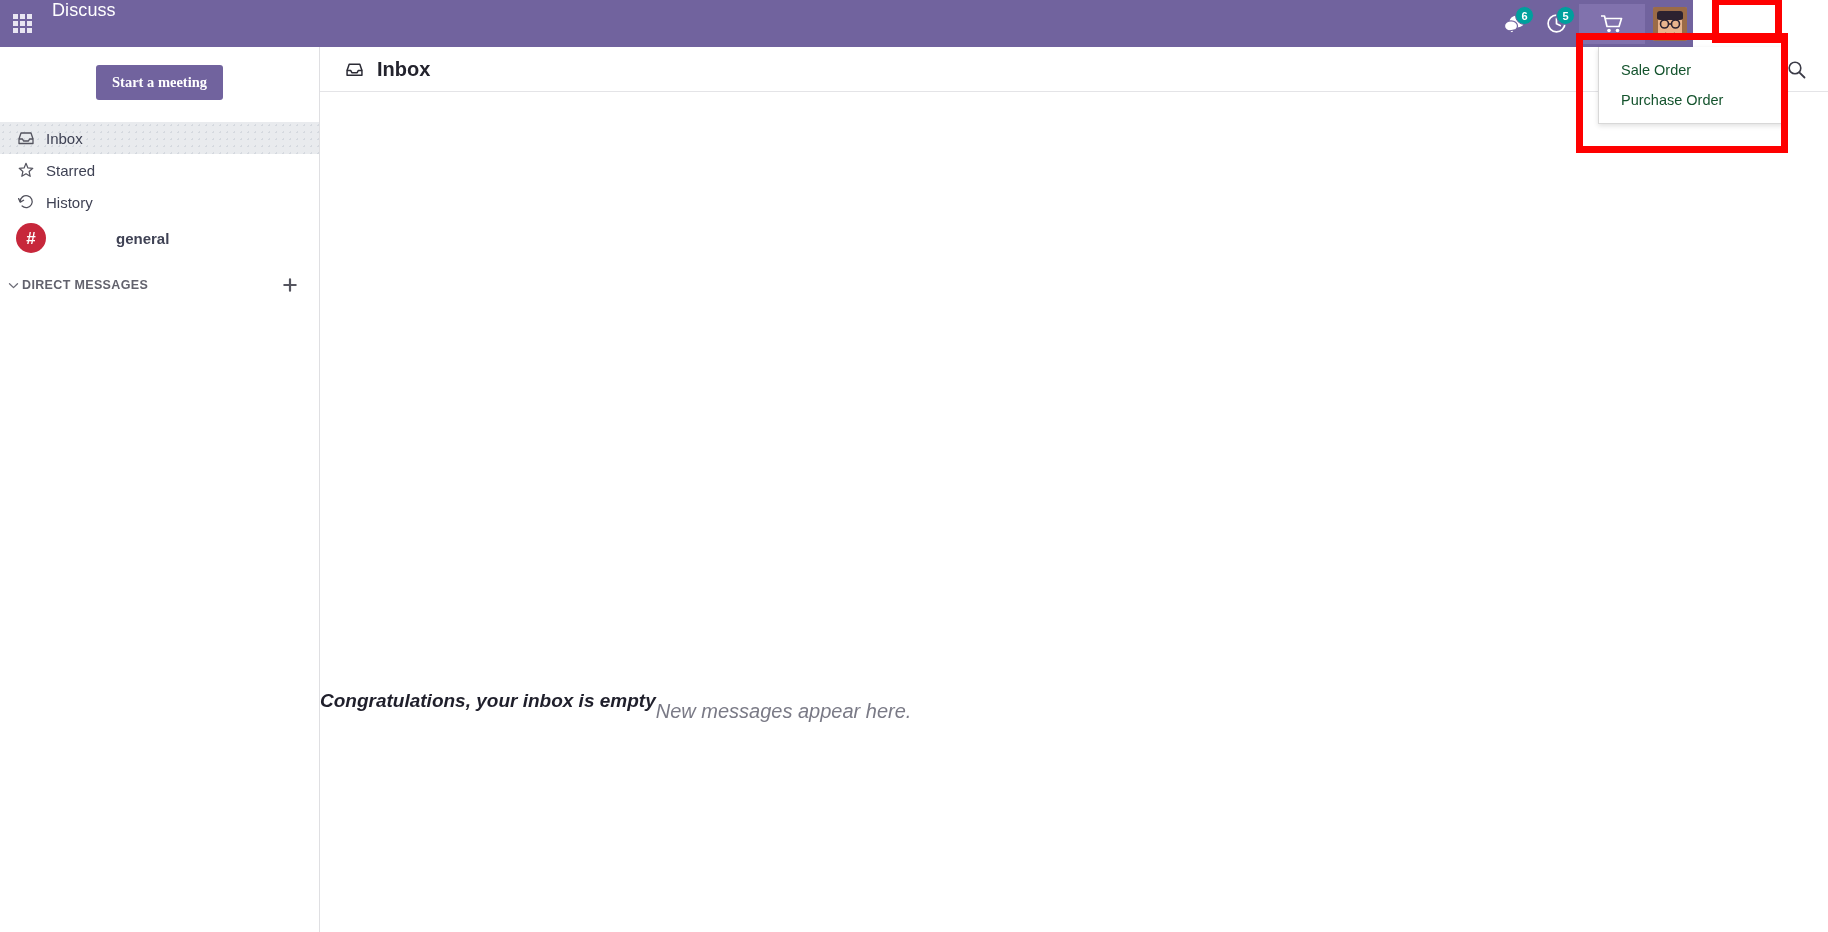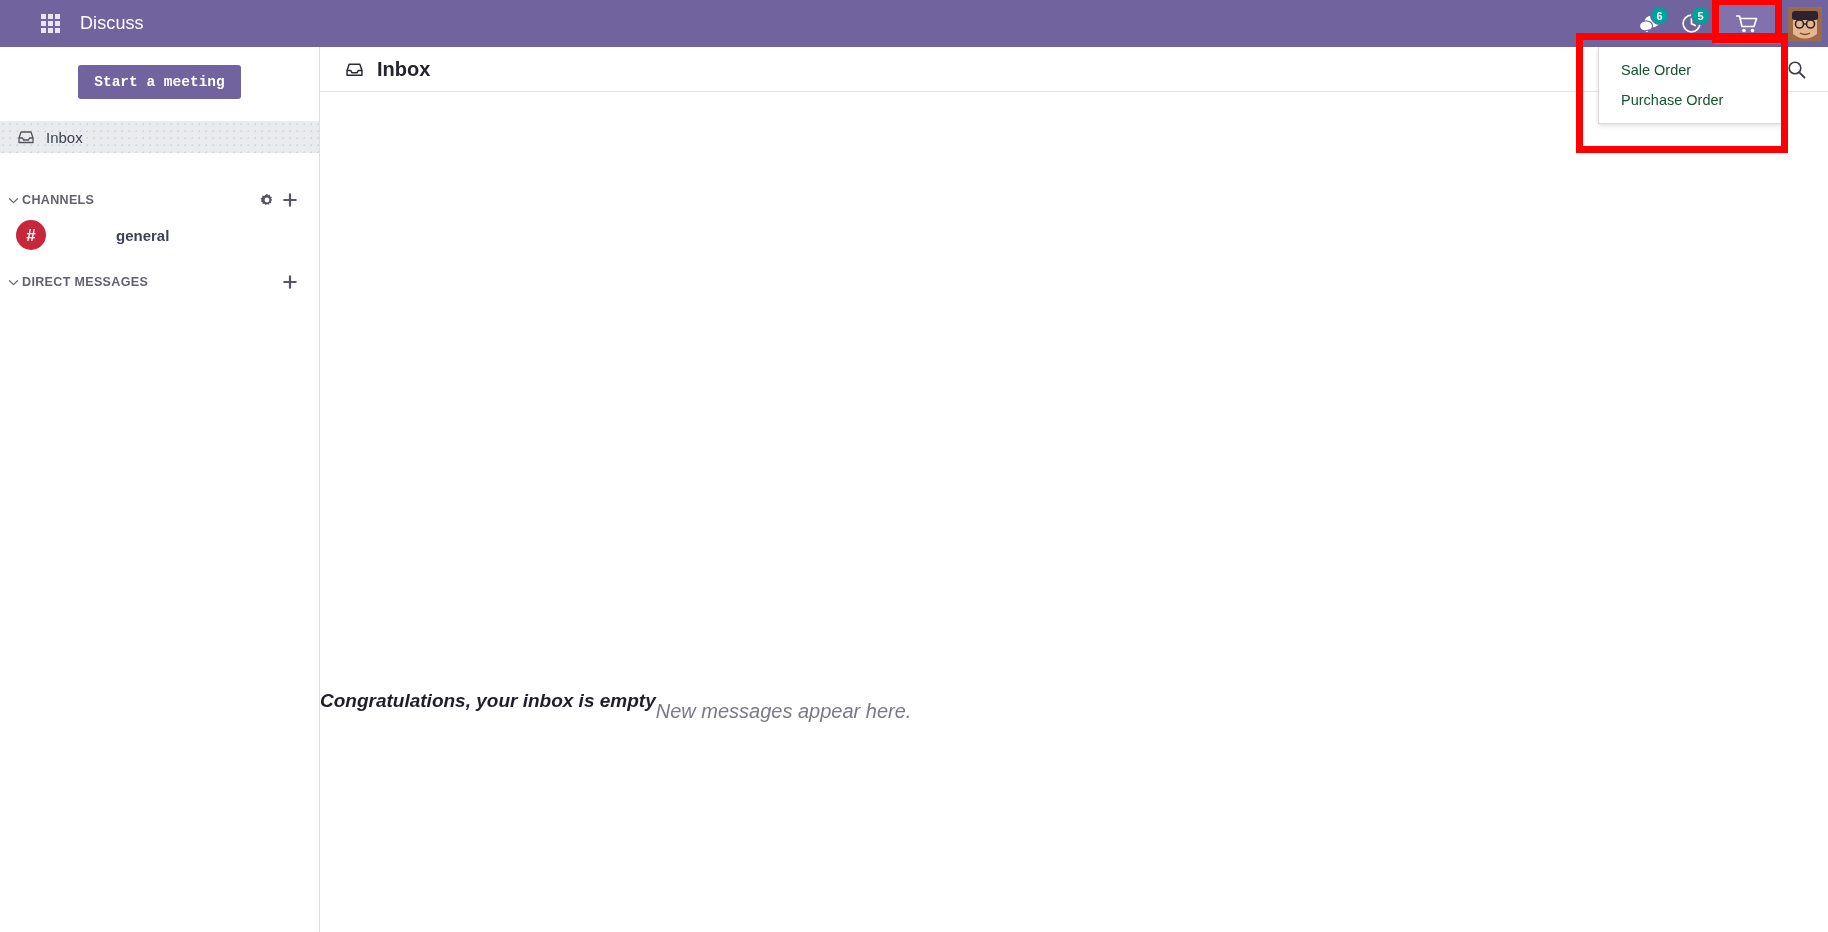--- a/index.html
+++ b/index.html
@@ -6,25 +6,24 @@
   html, body {
     width: 1828px; height: 932px;
     font-family: "Liberation Sans", sans-serif;
     background: #ffffff;
     overflow: hidden;
   }
 
   
   .navbar {
     position: absolute; top: 0; left: 0;
-    width: 1828px; height: 47px;
+    width: 1693px; height: 47px;
     background: #71639e;
-    display: flex; align-items: center;
+    display: flex; align-items: flex-start;
     z-index: 30;
-    padding-left: 28px;
   }
   .apps-grid {
     width: 44px; height: 47px;
     display: flex; align-items: center; justify-content: center;
     cursor: pointer;
   }
   .apps-grid-inner {
     display: grid;
     grid-template-columns: repeat(3, 5px);
     grid-template-rows: repeat(3, 5px);
@@ -131,21 +130,21 @@
   }
   .meeting-wrap {
     padding: 18px 0 20px 0;
     display: flex; justify-content: center;
   }
   .btn-meeting {
     background: #71639e;
     color: #ffffff;
     border: none;
     border-radius: 3px;
-    font-family: Liberation Mono, monospace;
+    font-family: Liberation Serif, serif;
     font-size: 14.5px;
     font-weight: bold;
     padding: 9px 16px;
     cursor: pointer;
   }
   .nav-list { margin-top: 2px; }
   .nav-item {
     height: 32px;
     display: flex; align-items: center;
     padding-left: 18px;
@@ -347,45 +346,41 @@
       <div class="nav-item active">
         <span class="ico">
           <svg width="16" height="16" viewBox="0 0 16 16">
             <path d="M1 9 L1 13.5 L15 13.5 L15 9 L11.5 9 L10.5 11 L5.5 11 L4.5 9 Z" fill="none" stroke="#53535e" stroke-width="1.3" stroke-linejoin="round"></path>
             <path d="M1 9 L3 3 L13 3 L15 9" fill="none" stroke="#53535e" stroke-width="1.3" stroke-linejoin="round"></path>
           </svg>
         </span>
         <span class="lbl">Inbox</span>
       </div>
 
-
-
-    </div>
-
-    <div class="section-head">
-      <span class="chev">
-        <svg width="11" height="11" viewBox="0 0 11 11">
-          <path d="M1.5 3.8 L5.5 7.6 L9.5 3.8" fill="none" stroke="#6b6b76" stroke-width="1.3" stroke-linecap="round" stroke-linejoin="round"></path>
-        </svg>
-      </span>
-      <span class="section-title">CHANNELS</span>
-      <span class="section-actions">
-        <span>
-          <svg width="14" height="14" viewBox="0 0 14 14">
-            <path d="M7 0.8 l1 1.5 1.8 -0.5 0.3 1.8 1.8 0.5 -0.8 1.6 1.2 1.3 -1.4 1.2 0.4 1.8 -1.8 0.2 -0.8 1.6 -1.7 -0.7 -1.4 1.2 -1.1 -1.5 -1.8 0.2 -0.2 -1.8 -1.7 -0.7 0.8 -1.6 -0.9 -1.6 1.6 -0.9 0 -1.8 1.8 0.3 z" fill="#55555f"></path>
-            <circle cx="7" cy="7" r="2.4" fill="#ffffff"></circle>
+      <div class="nav-item">
+        <span class="ico">
+          <svg width="16" height="16" viewBox="0 0 16 16">
+            <path d="M8 1.3 L9.9 5.9 L14.8 6.3 L11.1 9.5 L12.2 14.3 L8 11.7 L3.8 14.3 L4.9 9.5 L1.2 6.3 L6.1 5.9 Z" fill="none" stroke="#53535e" stroke-width="1.2" stroke-linejoin="round"></path>
           </svg>
         </span>
-        <span>
-          <svg width="14" height="14" viewBox="0 0 14 14">
-            <path d="M7 1.3 L7 12.7 M1.3 7 L12.7 7" stroke="#55555f" stroke-width="2.2" stroke-linecap="round"></path>
+        <span class="lbl">Starred</span>
+      </div>
+
+      <div class="nav-item">
+        <span class="ico">
+          <svg width="16" height="16" viewBox="0 0 16 16">
+            <path d="M2.2 7.6 a6 6 0 1 1 1.9 4.4" fill="none" stroke="#53535e" stroke-width="1.3" stroke-linecap="round"></path>
+            <path d="M0.6 4.6 L2.3 8.1 L5.6 6.2" fill="none" stroke="#53535e" stroke-width="1.3" stroke-linejoin="round" stroke-linecap="round"></path>
           </svg>
         </span>
-      </span>
-    </div>
+        <span class="lbl">History</span>
+      </div>
+
+    </div>
+
 
     <div class="channel-row">
       <span class="ch-avatar">#</span>
       <span class="ch-name">general</span>
     </div>
 
     <div class="section-head" style="margin-top:12px;">
       <span class="chev">
         <svg width="11" height="11" viewBox="0 0 11 11">
           <path d="M1.5 3.8 L5.5 7.6 L9.5 3.8" fill="none" stroke="#6b6b76" stroke-width="1.3" stroke-linecap="round" stroke-linejoin="round"></path>

